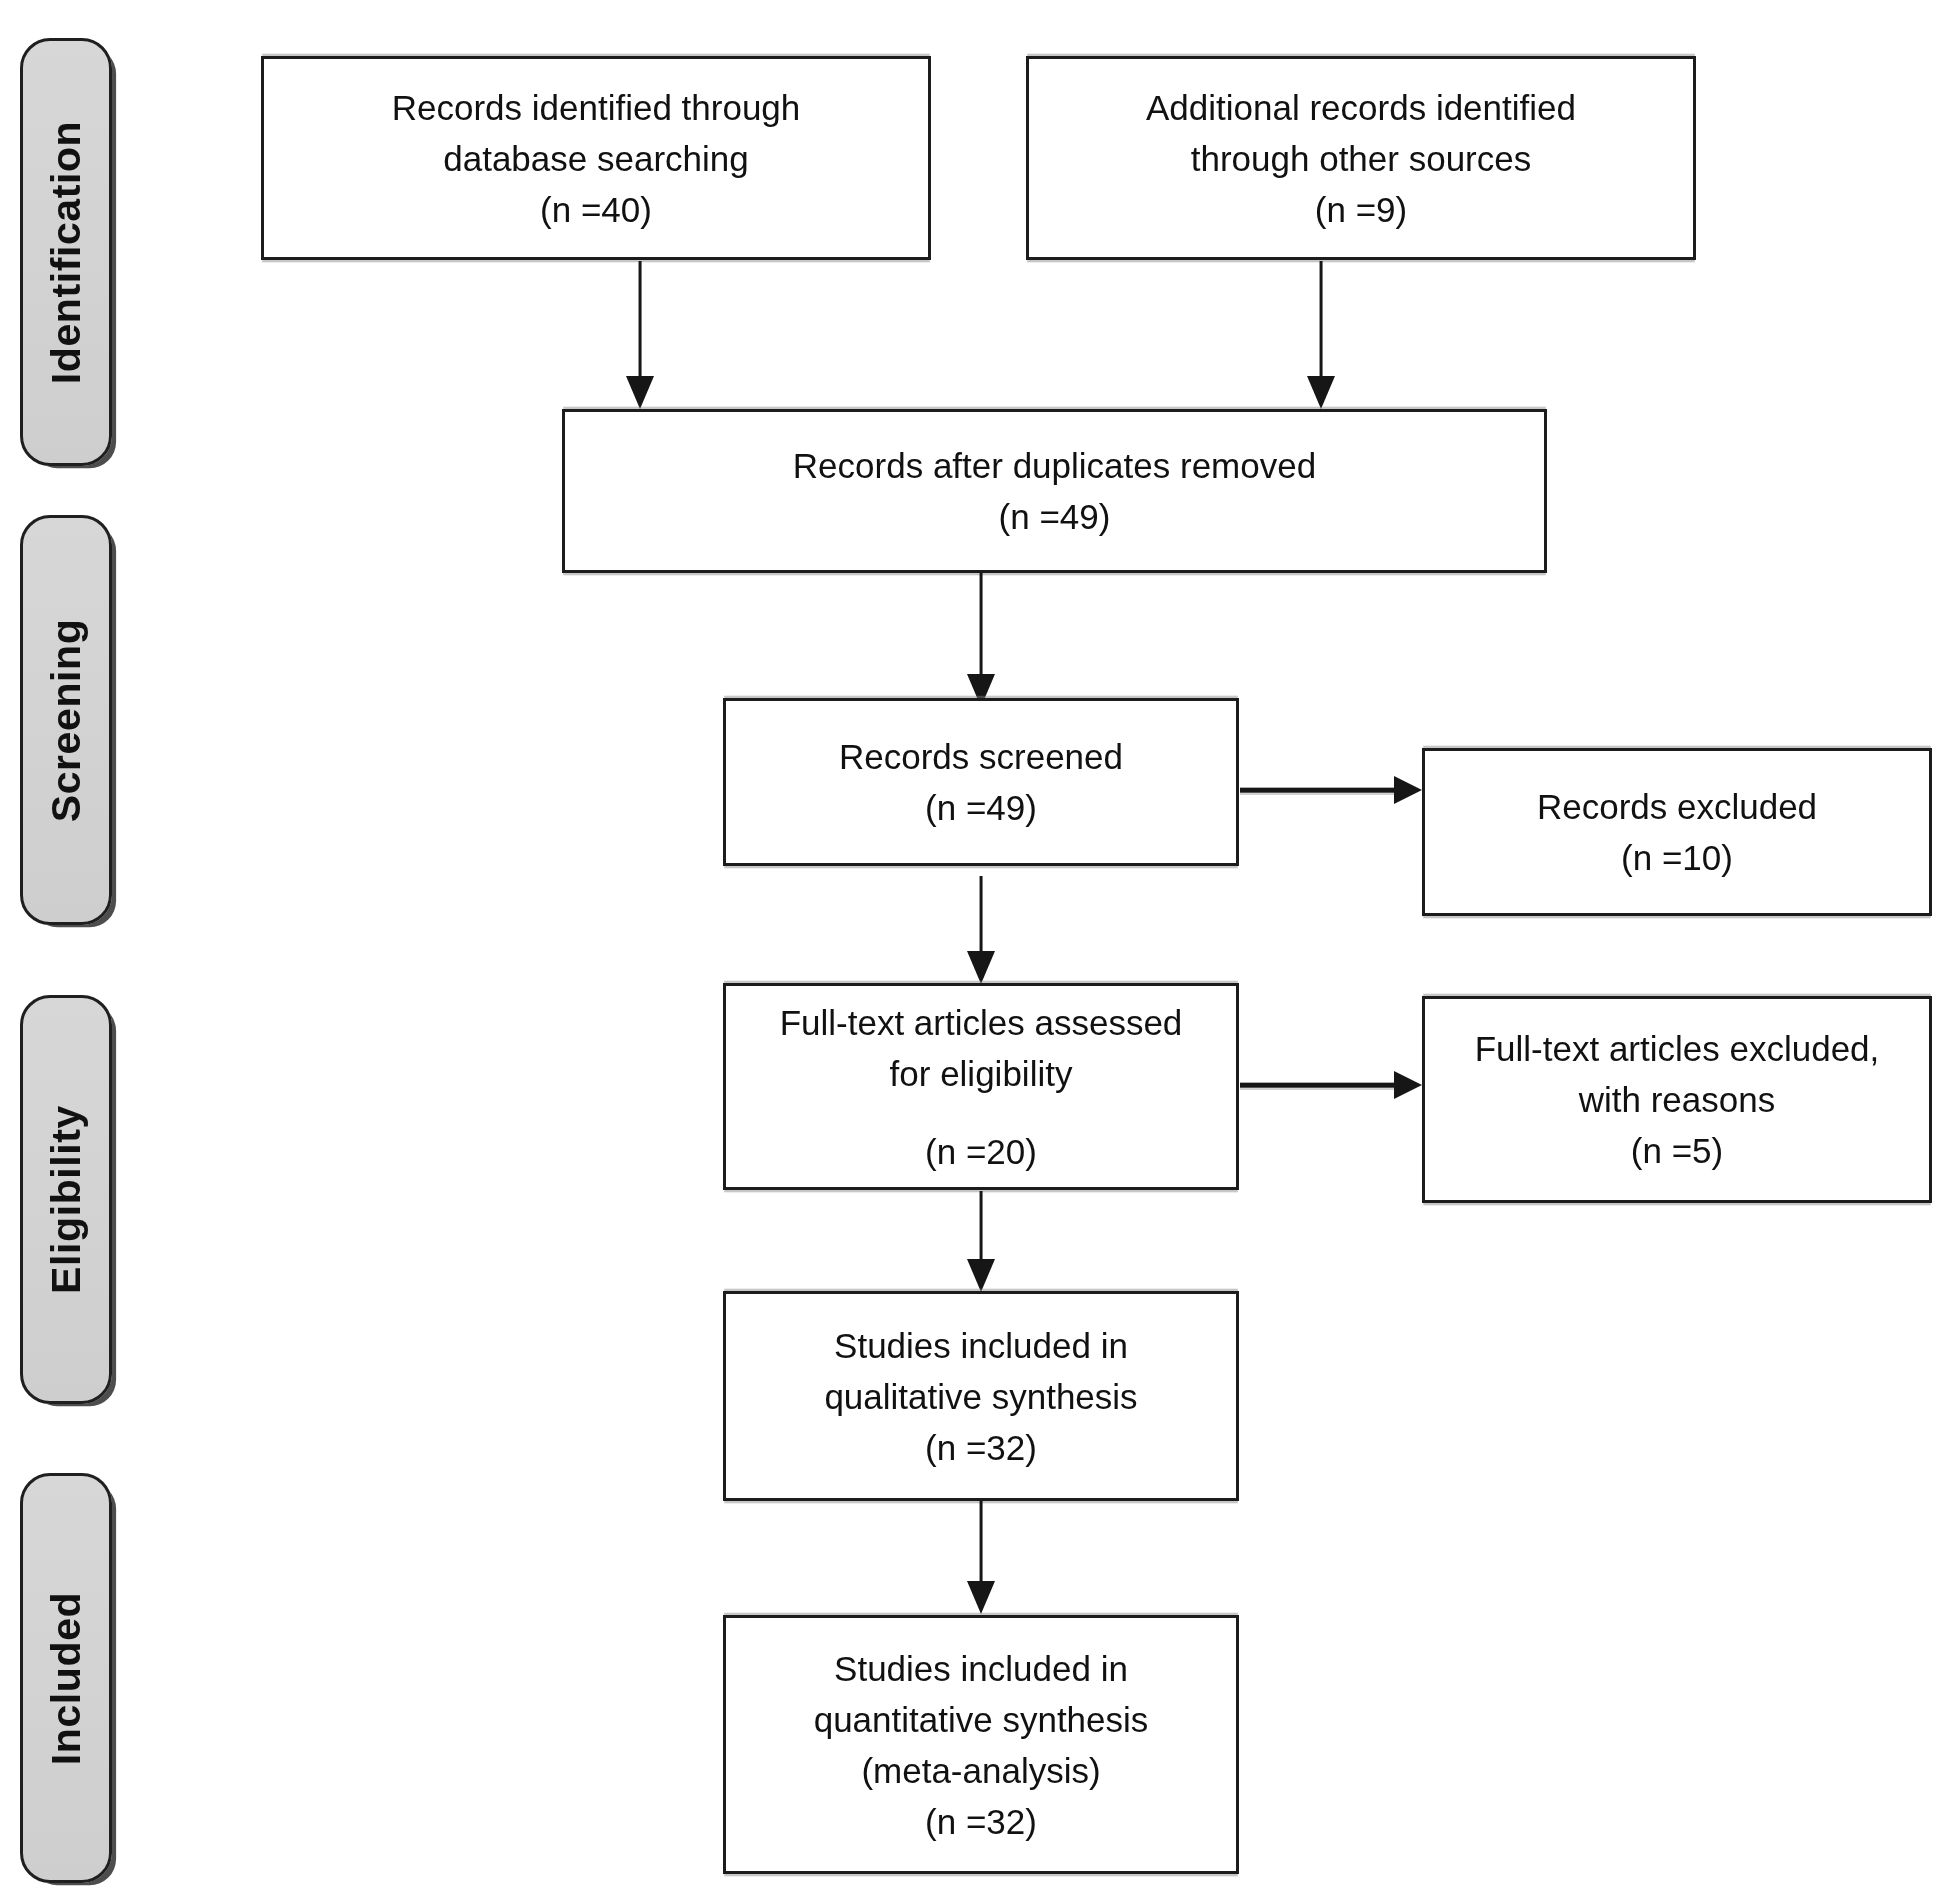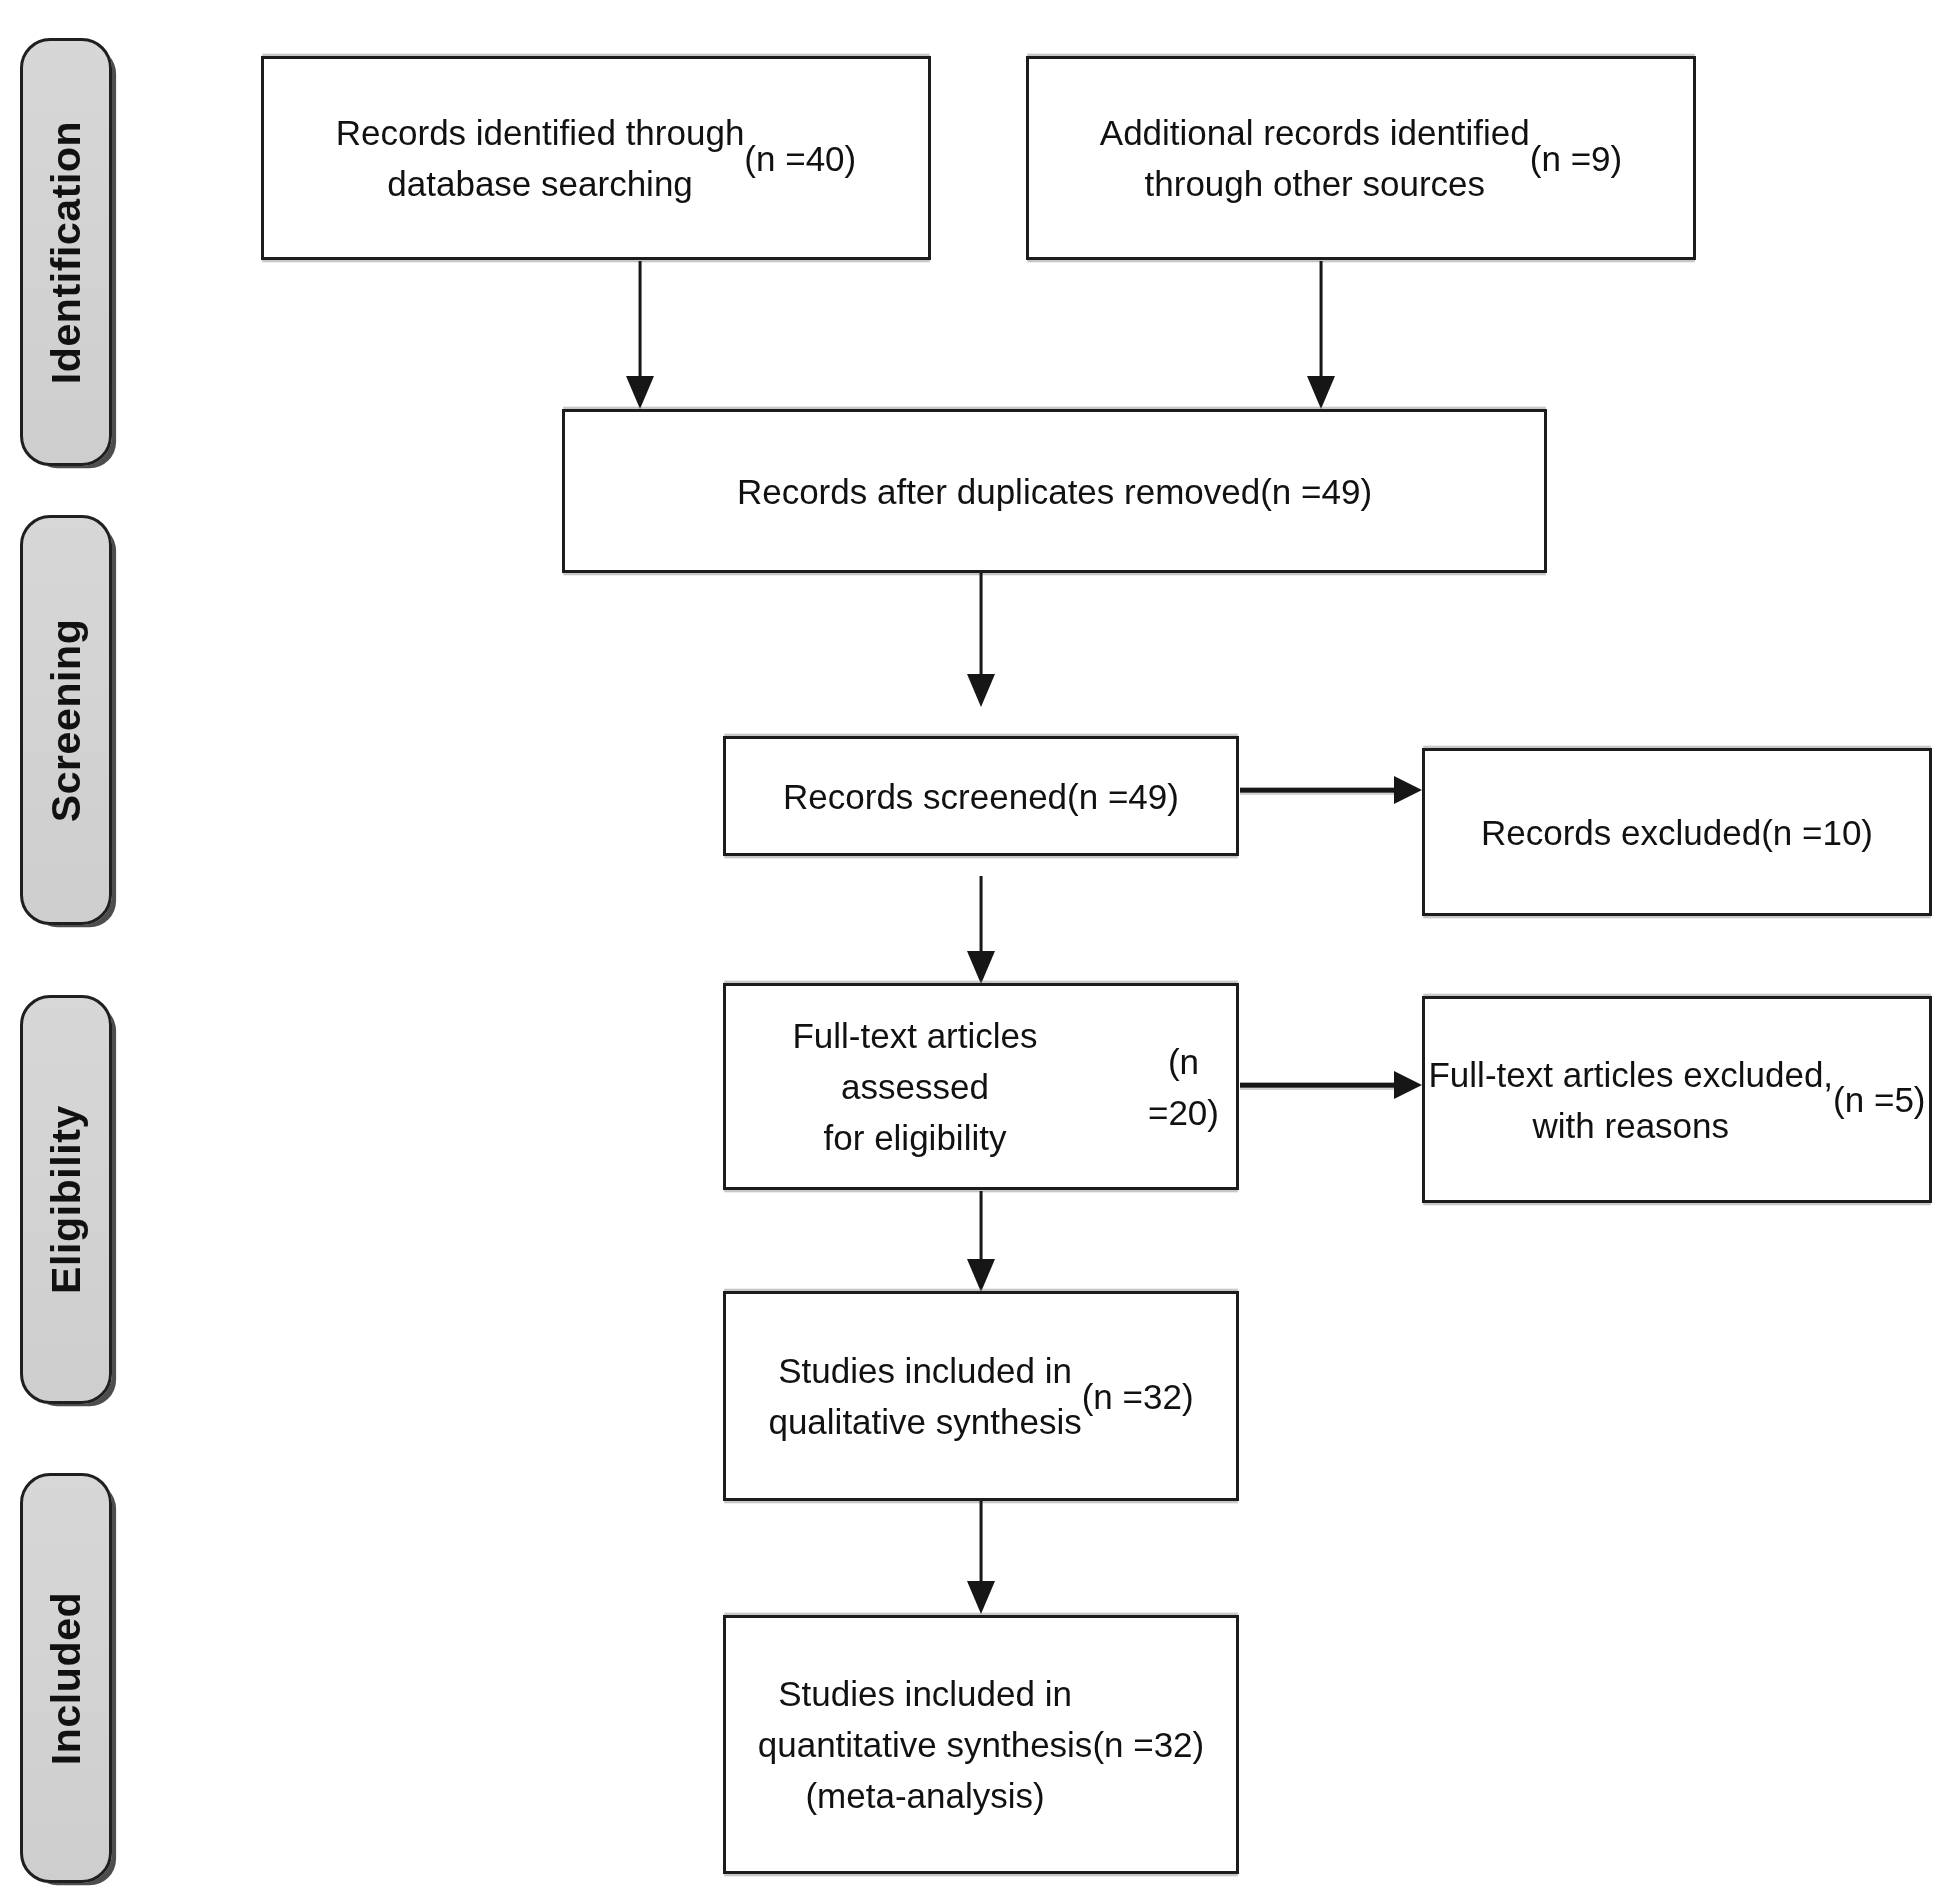--- a/index.html
+++ b/index.html
@@ -19,21 +19,21 @@
   }
 
   
   .node {
     position: absolute;
     background: #ffffff;
     border: 3.5px solid #1c1c1c;
     box-shadow: 0 -3.5px 0 -1.2px rgba(130,130,130,0.45),
                 0  3.5px 0 -1.2px rgba(130,130,130,0.45);
     display: flex;
-    flex-direction: row;
+    flex-direction: column;
     align-items: center;
     justify-content: center;
     text-align: center;
     box-sizing: border-box;
   }
   .node-text, .node-count {
     white-space: pre-line;
     font-size: 35px;
     line-height: 51px;
     color: #111111;
@@ -138,21 +138,21 @@
   <div class="node" style="left:562px; top:409px; width:985px; height:164px;">
     <div class="node-text">Records after duplicates removed</div>
     <div class="node-count">(n =49)</div>
   </div>
 
   <div class="arrow-v" style="left:966px; top:573px; height:134px;">
     <div class="line"></div>
       <div class="head"></div>
   </div>
 
-  <div class="node" style="left:723px; top:736px; width:516px; height:120px;">
+  <div class="node" style="left:723px; top:698px; width:516px; height:168px;">
     <div class="node-text">Records screened</div>
     <div class="node-count">(n =49)</div>
   </div>
   <div class="arrow-h" style="left:1240px; top:775px; width:182px;">
     <div class="line"></div>
       <div class="head"></div>
   </div>
   <div class="node" style="left:1422px; top:708px; width:510px; height:168px;margin-top:40px;">
     <div class="node-text">Records excluded</div>
     <div class="node-count">(n =10)</div>

